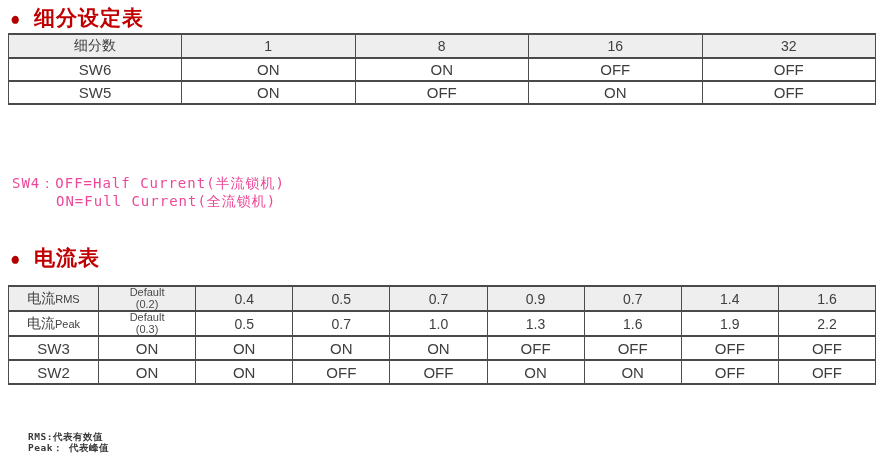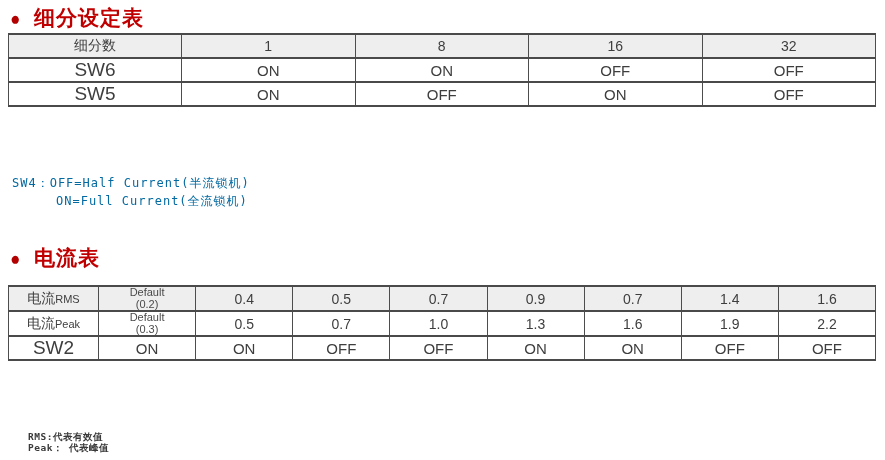--- a/index.html
+++ b/index.html
@@ -27,39 +27,39 @@
   td {
     border-left:1px solid #4d4d4d; border-right:1px solid #4d4d4d;
     border-top:2px solid #4a4a4a; border-bottom:2px solid #4a4a4a;
     text-align:center; vertical-align:middle; padding:0;
     font-size:14px; color:#3e3e3e;
   }
   tr.gray td { background:#eeeeee; }
   td.pre { white-space:pre-line; }
   td.small { font-size:11px; line-height:11.5px; color:#4a4a4a; }
   td.swval { font-size:15px;margin-top:48px; }
-  td.rowlbl { font-size:19px; }
+  td.rowlbl { font-size:15px; }
   td.pulbl { font-size:13px; }
   .latin-sub { font-size:11px; }
 
   #table-subdivision { top:33px; }
   #table-subdivision tr.hrow { height:24px; }
   #table-subdivision tr.r-pu { height:31px; }
   #table-subdivision tr.r-sw { height:23px; }
 
   #table-current { top:285px; }
   #table-current tr.hrow { height:24px; }
   #table-current tr.r-peak { height:16px; }
   #table-current tr.r-sw { height:24px; }
 
   
   #sw4-note {
     position:absolute; top:174px; left:12px;
     font-family:"DejaVu Sans Mono","Liberation Mono",monospace;
-    font-size:12px; line-height:18px; letter-spacing:1px; color:#0369a1;
+    font-size:14px; line-height:18px; letter-spacing:1px; color:#ec4899;
   }
   #sw4-note .line2 { padding-left:44px; }
   #footnotes {
     position:absolute; top:431px; left:28px;
     font-family:"DejaVu Sans Mono","Liberation Mono",monospace;
     font-size:9.5px; line-height:11px; letter-spacing:0.5px; color:#3a3a3a;font-weight:bold;
   }
 </style>
 </head>
 <body>
@@ -143,20 +143,31 @@
 (0.3)</td>
     <td>0.5</td>
     <td>0.7</td>
     <td>1.0</td>
     <td>1.3</td>
     <td>1.6</td>
     <td>1.9</td>
     <td>2.2</td>
   </tr>
   <tr class="r-sw">
+    <td class="rowlbl">SW3</td>
+    <td class="swval">ON</td>
+    <td class="swval">ON</td>
+    <td class="swval">ON</td>
+    <td class="swval">ON</td>
+    <td class="swval">OFF</td>
+    <td class="swval">OFF</td>
+    <td class="swval">OFF</td>
+    <td class="swval">OFF</td>
+  </tr>
+  <tr class="r-sw">
     <td class="rowlbl">SW2</td>
     <td class="swval">ON</td>
     <td class="swval">ON</td>
     <td class="swval">OFF</td>
     <td class="swval">OFF</td>
     <td class="swval">ON</td>
     <td class="swval">ON</td>
     <td class="swval">OFF</td>
     <td class="swval">OFF</td>
   </tr>

